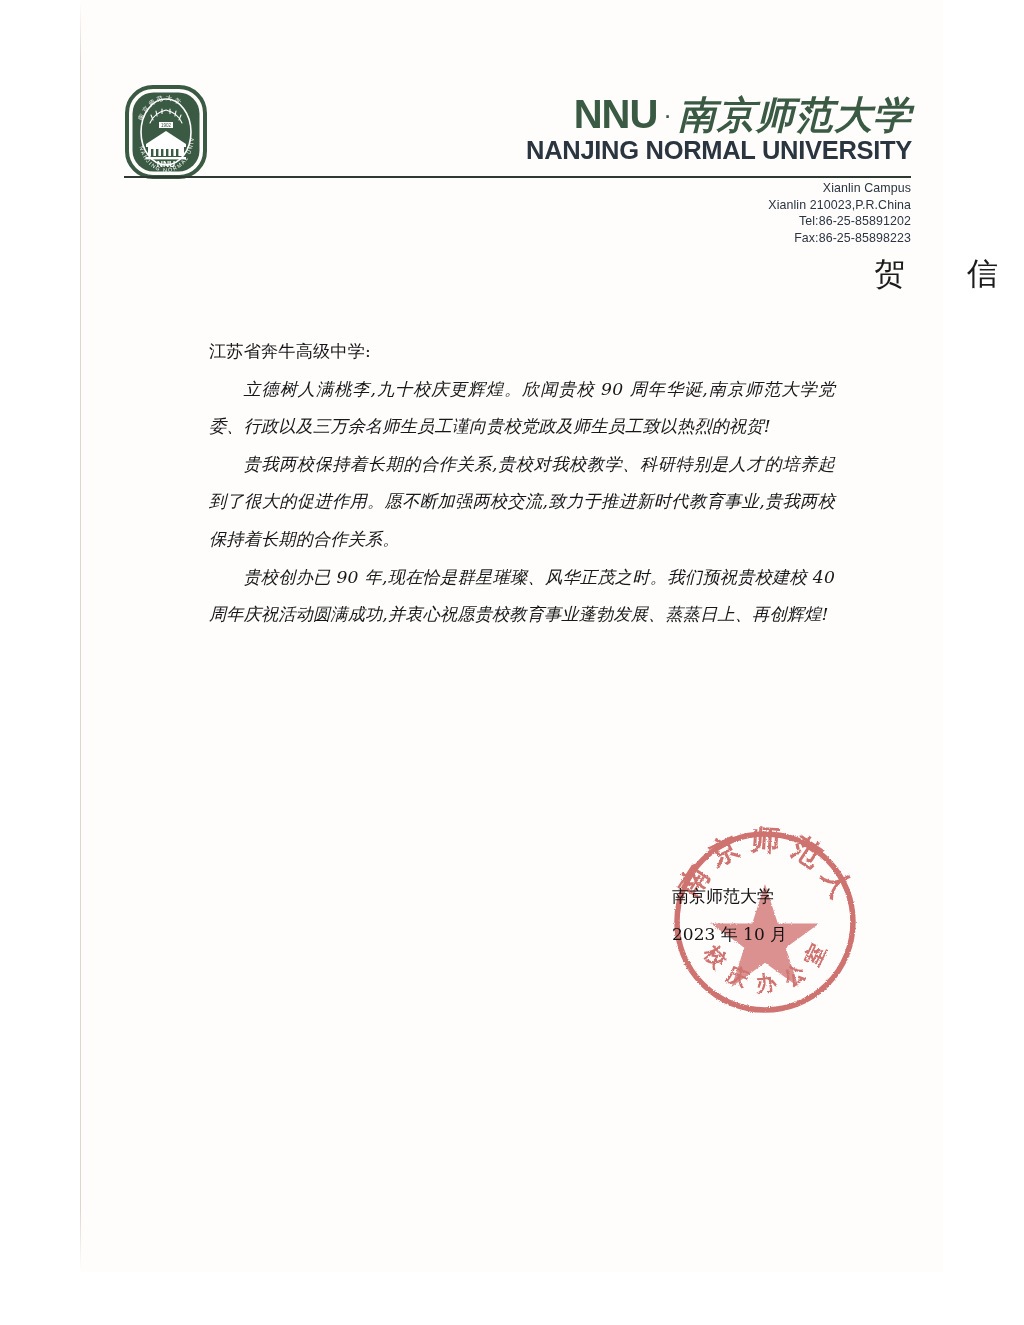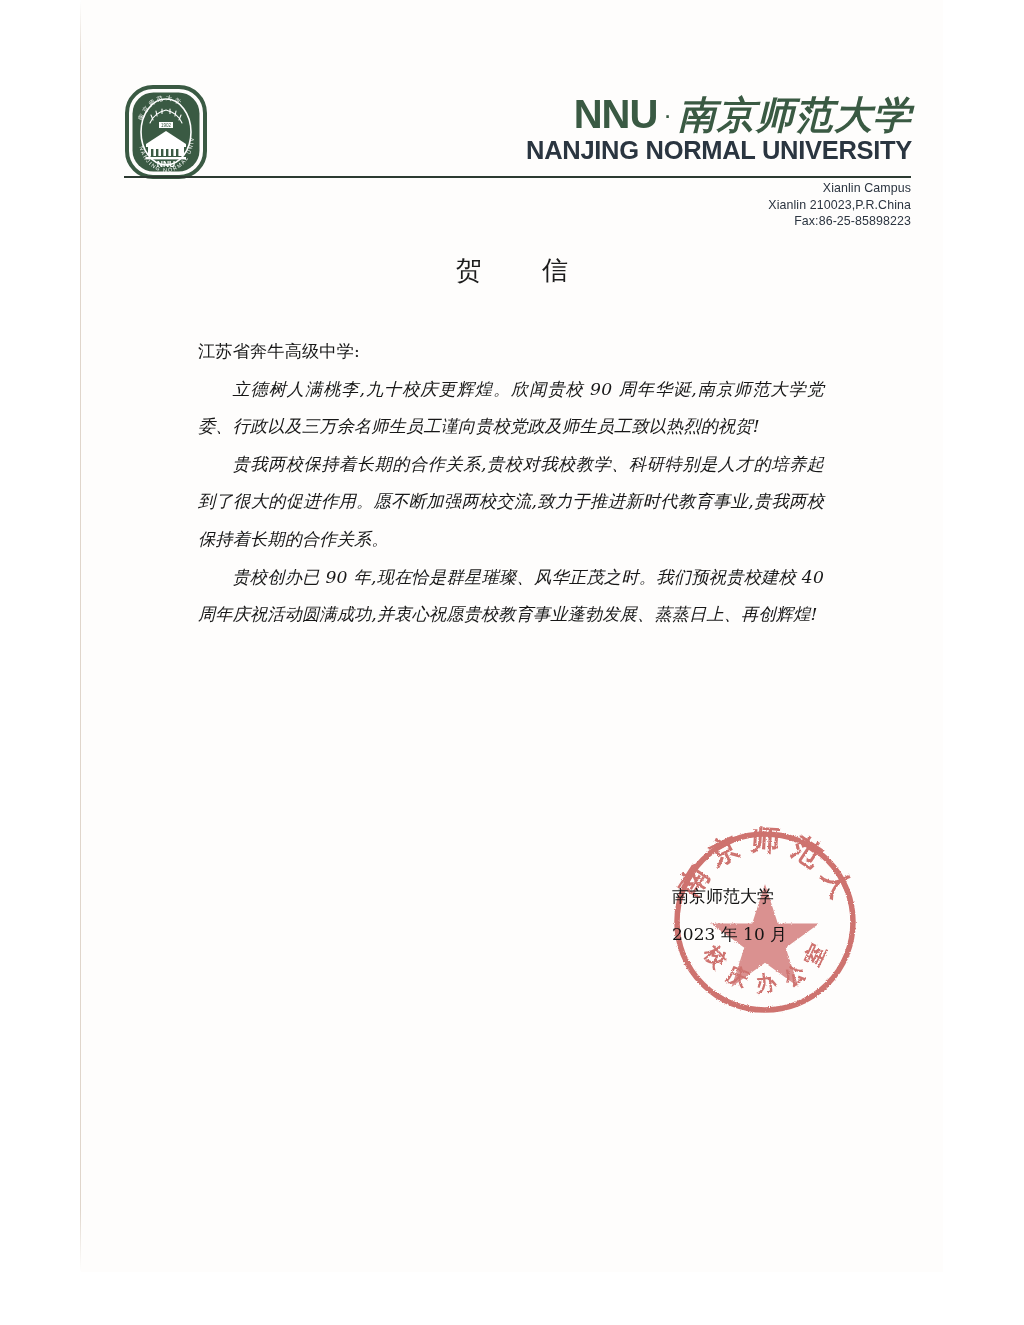--- a/index.html
+++ b/index.html
@@ -127,33 +127,33 @@
     letter-spacing: 0.1px;
   }
   .address div { white-space: nowrap; }
 
   
   .doc-title {
     position: absolute;
     left: 0;
     top: 253px;
     width: 1024px;
-    text-align: center;
+    text-align: right;
     font-family: "DejaVu Serif", "Liberation Serif", serif;
-    font-size: 26px;
+    font-size: 31px;
     letter-spacing: 26px;
     text-indent: 26px;
     color: #1b1b1b;
     font-weight: normal;
   }
 
   
   .body-area {
     position: absolute;
-    left: 198px;
+    left: 209px;
     top: 333px;
     width: 626px;
   }
   .salutation,
   .para {
     font-family: "DejaVu Serif", "Liberation Serif", serif;
     font-size: 17.2px;
     line-height: 37.6px;
     color: #171717;
     text-align: justify;
@@ -256,20 +256,21 @@
       </div>
       <div class="wm-en">NANJING NORMAL UNIVERSITY</div>
     </div>
   </div>
 
   <div class="rule"></div>
 
   <div class="address">
     <div>Xianlin Campus</div>
     <div>Xianlin 210023,P.R.China</div>
+    <div>Tel:86-25-85891202</div>
     <div>Fax:86-25-85898223</div>
   </div>
 
   <div class="doc-title">贺 信</div>
 
   <div class="body-area">
     <p class="salutation">江苏省奔牛高级中学:</p>
     <p class="para">立德树人满桃李,九十校庆更辉煌。欣闻贵校 90 周年华诞,南京师范大学党委、行政以及三万余名师生员工谨向贵校党政及师生员工致以热烈的祝贺!</p>
     <p class="para">贵我两校保持着长期的合作关系,贵校对我校教学、科研特别是人才的培养起到了很大的促进作用。愿不断加强两校交流,致力于推进新时代教育事业,贵我两校保持着长期的合作关系。</p>
     <p class="para">贵校创办已 90 年,现在恰是群星璀璨、风华正茂之时。我们预祝贵校建校 40 周年庆祝活动圆满成功,并衷心祝愿贵校教育事业蓬勃发展、蒸蒸日上、再创辉煌!</p>

